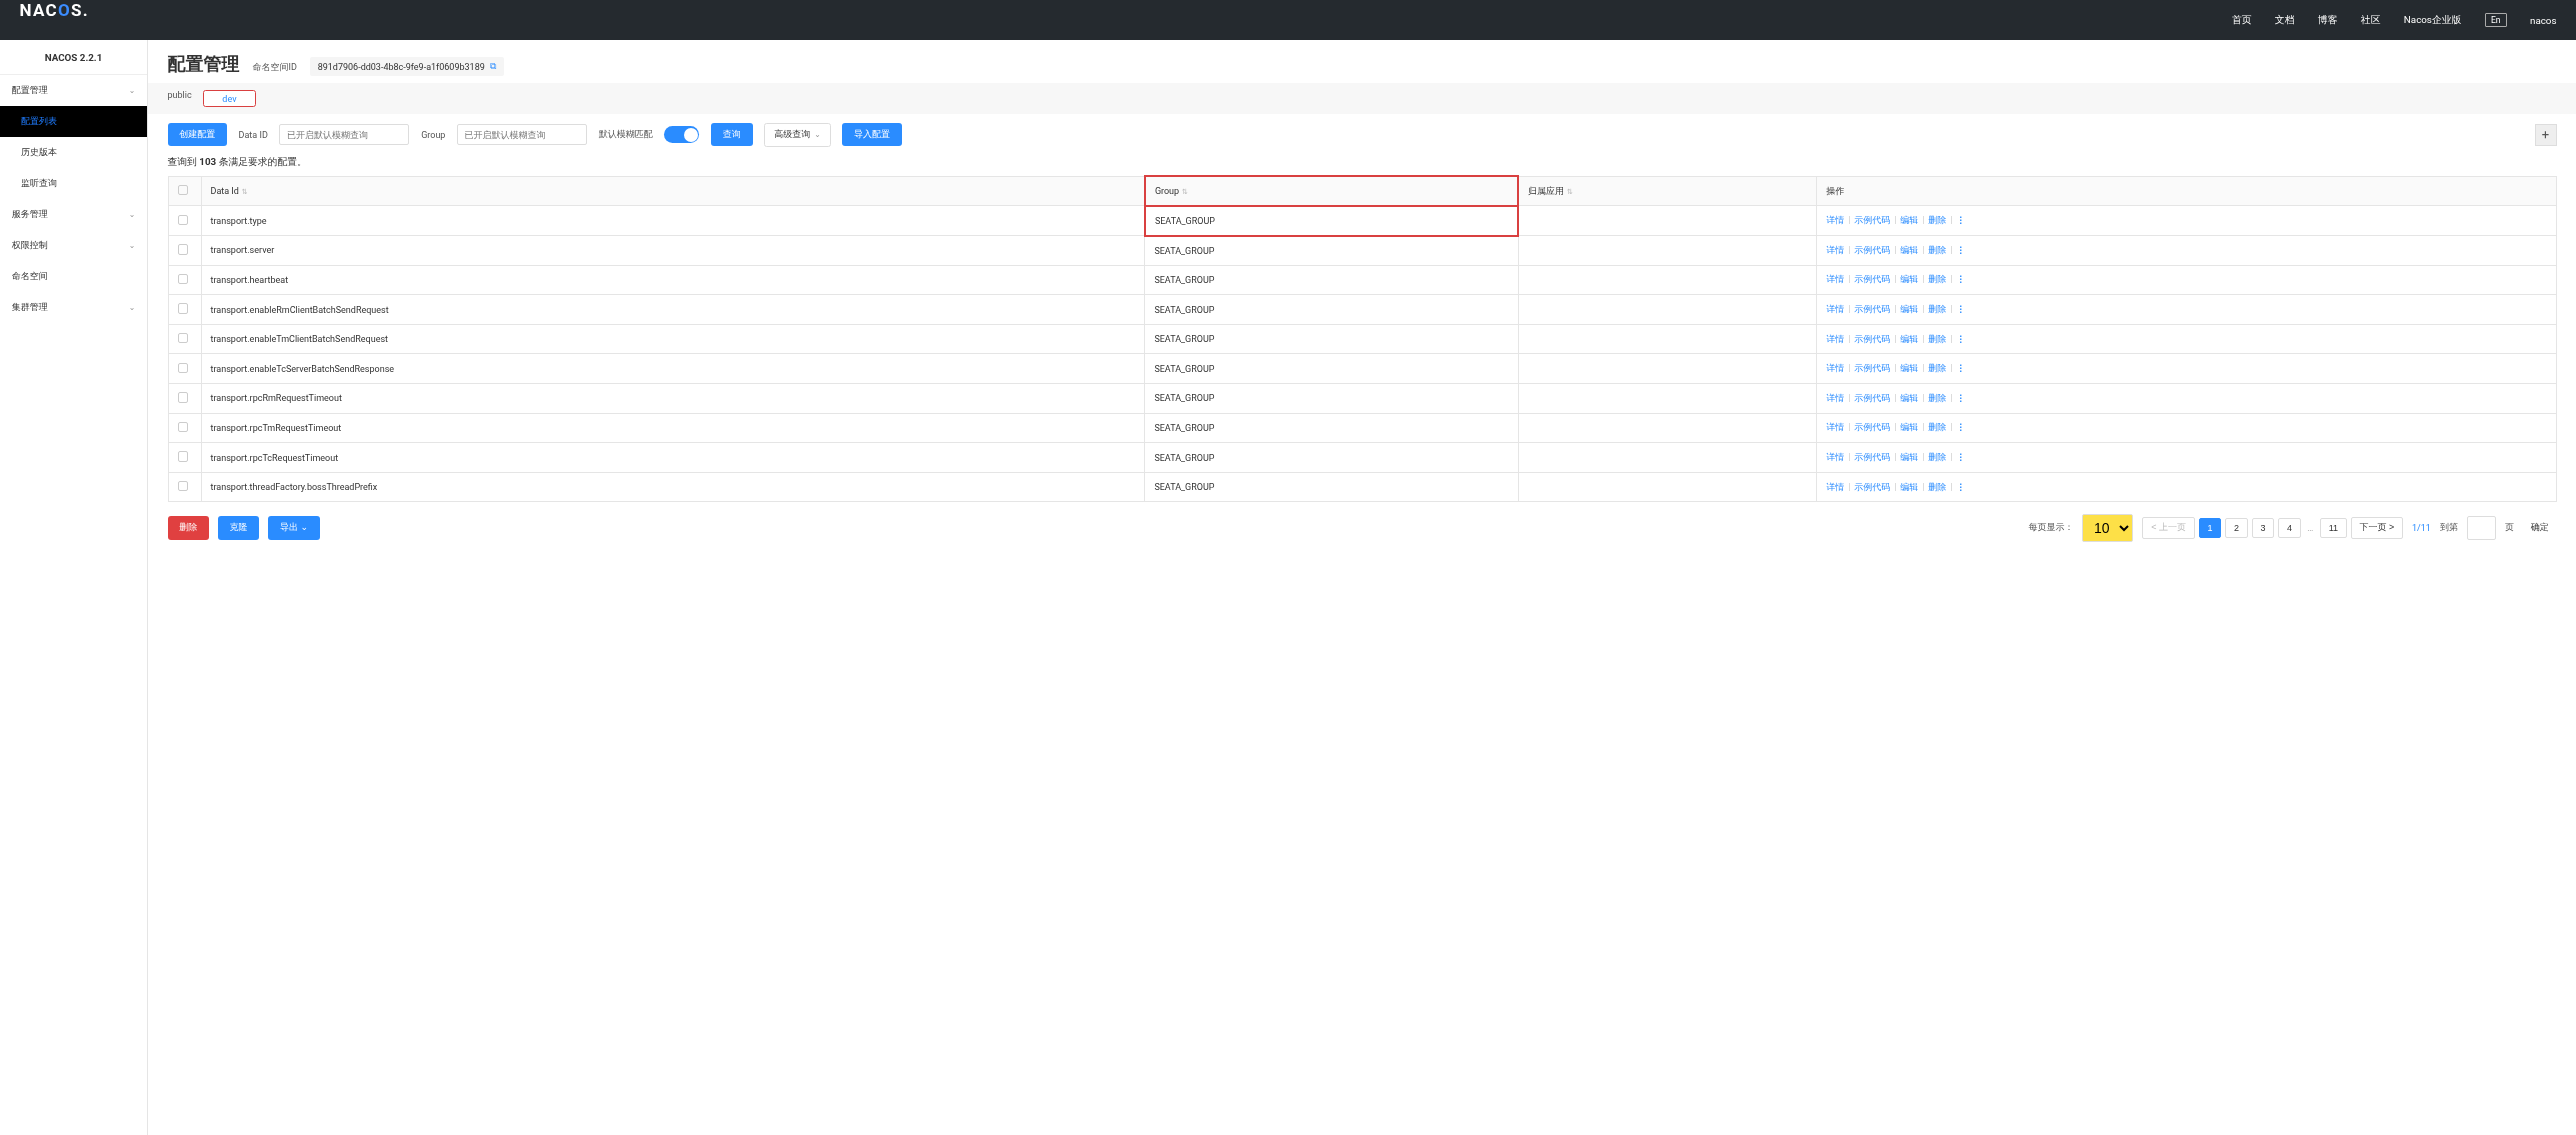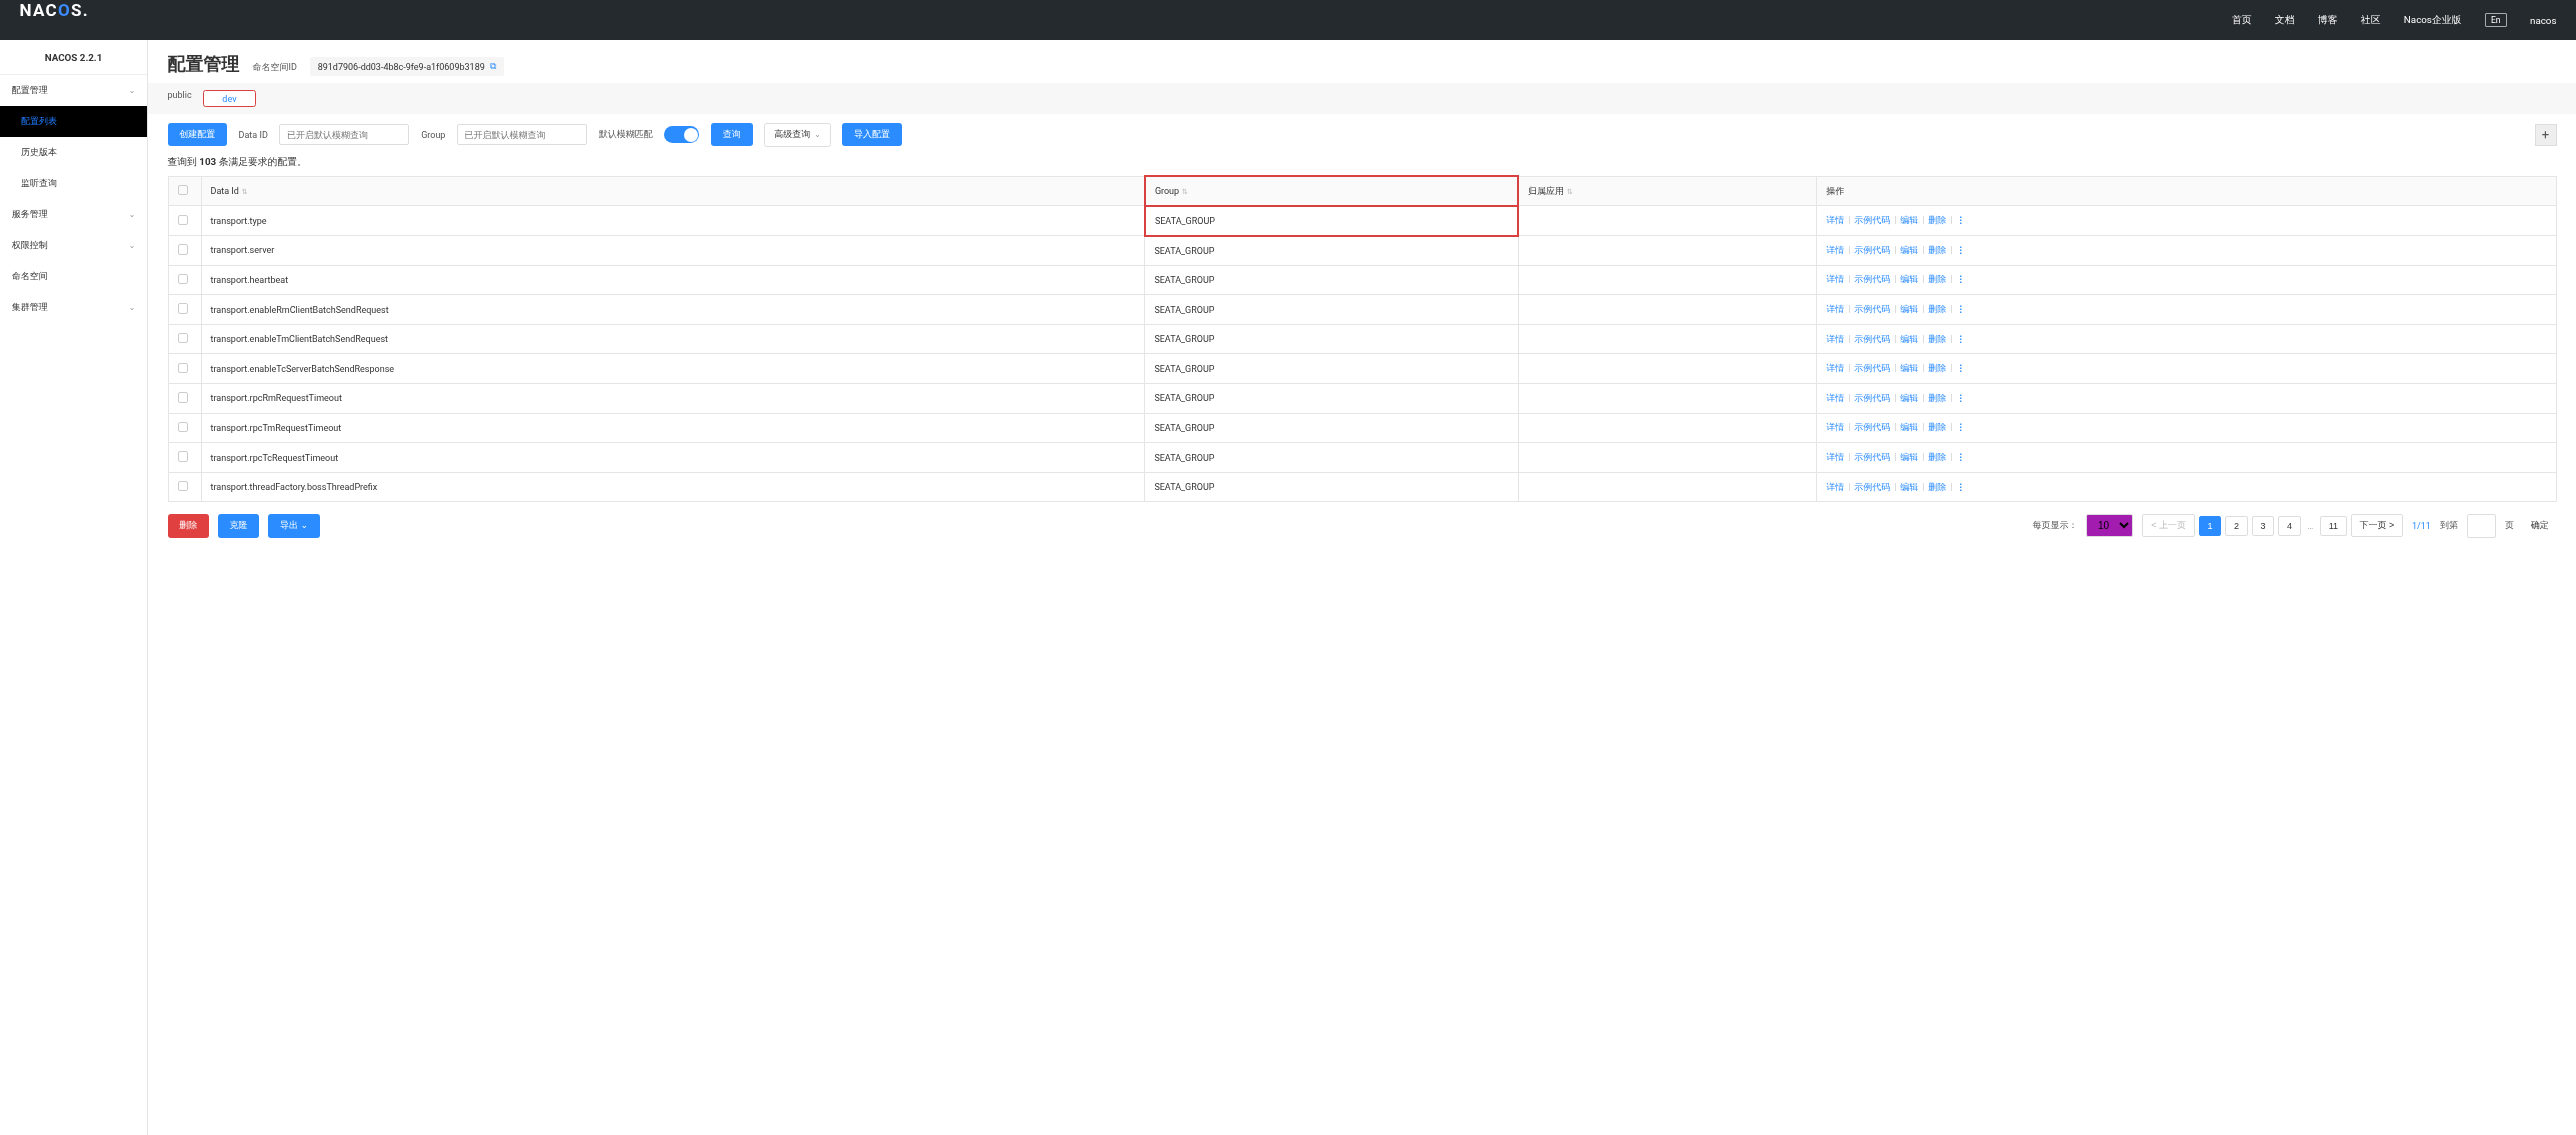--- a/index.html
+++ b/index.html
@@ -49,21 +49,21 @@
 .actions .more{color:#2a8cff;cursor:pointer;font-weight:700;letter-spacing:0.7px}
 .th-highlight{border:2px solid #d94040 !important;position:relative}
 .footer-bar{display:flex;align-items:center;justify-content:space-between;padding:11.7px 19.5px}
 .footer-left{display:flex;gap:9px}
 .footer-right{display:flex;align-items:center;gap:9px;font-size:9px;color:#555}
 .pager{display:flex;align-items:center;gap:3.9px}
 .pg-btn{border:0.7px solid #ddd;background:#fff;padding:3.9px 7.8px;border-radius:2px;cursor:pointer;font-size:9px;color:#333}
 .pg-btn.disabled{color:#bbb;cursor:not-allowed}
 .pg-btn.active{background:#2a8cff;color:#fff;border-color:#2a8cff}
 .pg-ell{padding:0 2.6px;color:#999}
-.select{border:0.7px solid #ddd;border-radius:2px;padding:3.9px 6.5px;font-size:10px;background:#a21caf}
+.select{border:0.7px solid #ddd;border-radius:2px;padding:3.9px 6.5px;font-size:14px;background:#fde047}
 .jump-input{width:29px;border:0.7px solid #ddd;border-radius:2px;padding:3.3px;text-align:center}
 </style>
 </head>
 <body>
 
 <div class="topbar">
   <div class="logo">
     <span>NAC</span><span class="o">O</span><span>S.</span>
   </div>
   <div class="topnav">

